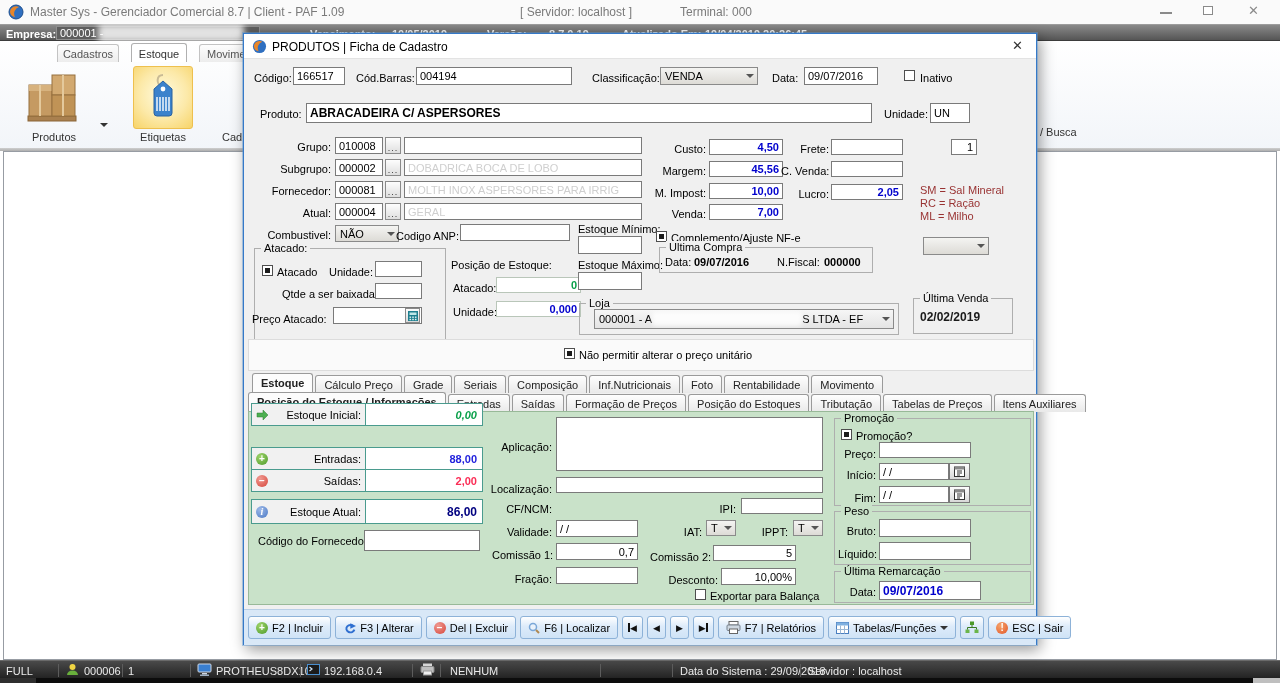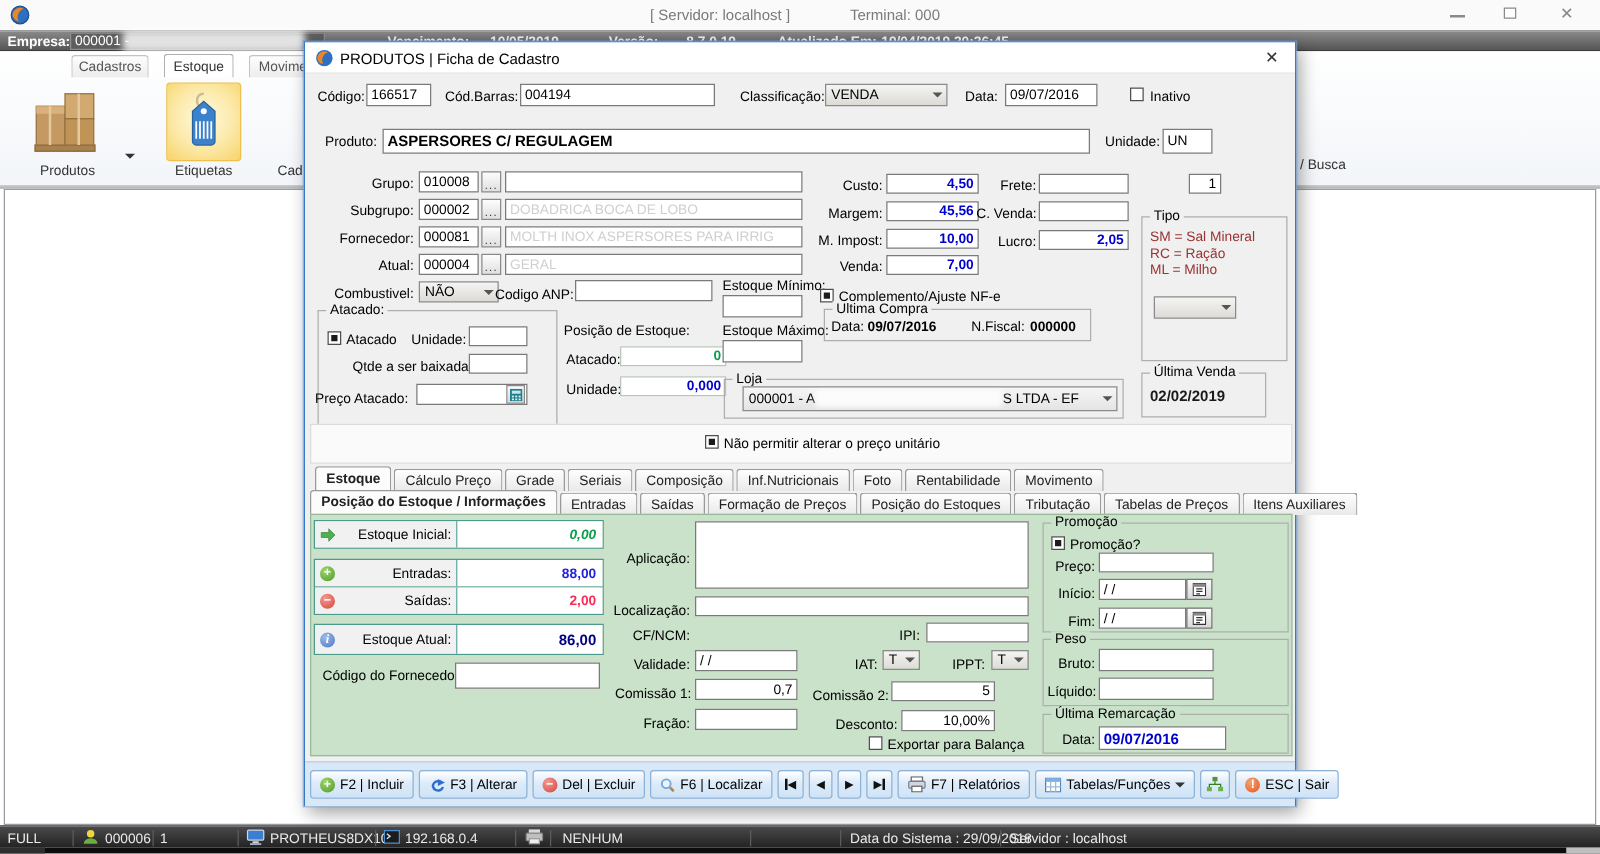--- a/index.html
+++ b/index.html
@@ -43,20 +43,21 @@
 <body>
 
 <div id="screen">
 
   <div class="a" style="left:0;top:0;width:1280px;height:24px;background:#fafafa;">
     <svg class="a" style="left:8px;top:4px" width="16" height="16" viewBox="0 0 16 16">
       <circle cx="8" cy="8" r="7" fill="#2f6fc0"></circle>
         <path d="M2 8 a6 6 0 0 1 9 -5 a 7 7 0 0 0 -4 10 a6 6 0 0 1 -5 -5z" fill="#e8862a"></path>
         <circle cx="8" cy="8" r="7" fill="none" stroke="#1d4e8d"></circle>
     </svg>
+    <span class="a" style="left:30px;top:5px;font-size:12px;color:#7a7a7a;">Master Sys - Gerenciador Comercial 8.7 | Client - PAF 1.09</span>
     <span class="a" style="left:520px;top:5px;font-size:12px;color:#7a7a7a;">[ Servidor: localhost ]</span>
     <span class="a" style="left:680px;top:5px;font-size:12px;color:#7a7a7a;">Terminal: 000</span>
     <span class="a" style="left:1160px;top:12px;width:12px;height:2px;background:#8a8a8a;"></span>
     <span class="a" style="left:1203px;top:6px;width:10px;height:9px;border:1px solid #8a8a8a;background:#fff;"></span>
     <span class="a" style="left:1248px;top:3px;font-size:13px;color:#8a8a8a;">✕</span>
   </div>
 
   <div class="a" style="left:0;top:24px;width:1280px;height:17px;background:linear-gradient(#8a8a8a,#555);border-top:1px solid #9c9c9c;border-bottom:1px solid #3c3c3c;">
     <span class="a" style="left:6px;top:3px;font-size:11px;font-weight:bold;color:#fff;">Empresa:</span>
     <span class="a" style="left:56px;top:1px;width:204px;height:14px;background:#5e5e5e;border:1px solid #8f8f8f;color:#fff;font-size:11px;padding:0 3px;">000001 -</span>
@@ -173,21 +174,21 @@
     <div class="dd" style="left:416px;top:33px;width:98px;height:18px;">
         <span>VENDA</span>
         <span class="chev"></span>
       </div>
     <span class="a l" style="left:528px;top:38px;">Data:</span>
     <div class="fld" style="left:560px;top:33px;width:74px;height:18px;">09/07/2016</div>
     <span class="cb" style="position:absolute;left:660px;top:36px;"></span>
     <span class="a l" style="left:676px;top:38px;">Inativo</span>
 
     <span class="a l" style="left:16px;top:74px;">Produto:</span>
-    <div class="fld" style="left:62px;top:69px;width:566px;height:20px;font-size:12px;font-weight:bold;">ASPERSORES C/ REGULAGEM</div>
+    <div class="fld" style="left:62px;top:69px;width:566px;height:20px;font-size:12px;font-weight:bold;">ABRACADEIRA C/ ASPERSORES</div>
     <span class="a l" style="left:640px;top:74px;">Unidade:</span>
     <div class="fld" style="left:686px;top:69px;width:40px;height:20px;">UN</div>
 
     <span class="a l lr" style="left:0;top:107px;width:87px;">Grupo:</span>
     <div class="fld" style="left:91px;top:103px;width:48px;height:17px;">010008</div>
     <div class="dotbtn" style="left:141px;top:103px;width:16px;height:17px;">...</div>
     <div class="fld" style="left:160px;top:103px;width:238px;height:17px;color:#cfcfcf;"></div>
 
     <span class="a l lr" style="left:0;top:129px;width:87px;">Subgrupo:</span>
     <div class="fld" style="left:91px;top:125px;width:48px;height:17px;">000002</div>
@@ -271,23 +272,20 @@
     <span class="a l lr" style="left:412px;top:174px;width:50px;">Venda:</span>
     <div class="fld vblue" style="left:465px;top:170px;width:74px;height:16px;">7,00</div>
     <span class="a l lr" style="left:545px;top:109px;width:40px;">Frete:</span>
     <div class="fld" style="left:587px;top:105px;width:72px;height:16px;"></div>
     <span class="a l lr" style="left:537px;top:131px;width:48px;">C. Venda:</span>
     <div class="fld" style="left:587px;top:127px;width:72px;height:16px;"></div>
     <span class="a l lr" style="left:545px;top:154px;width:40px;">Lucro:</span>
     <div class="fld vblue" style="left:587px;top:150px;width:72px;height:16px;">2,05</div>
 
     <div class="fld vright" style="left:707px;top:105px;width:26px;height:16px;">1</div>
-    <div class="gb" style="left:669px;top:139px;width:117px;height:116px;">
-        <span class="lg">Tipo</span>
-      </div>
     <span class="a l" style="left:676px;top:150px;color:#993333;">SM = Sal Mineral</span>
     <span class="a l" style="left:676px;top:163px;color:#993333;">RC = Ração</span>
     <span class="a l" style="left:676px;top:176px;color:#993333;">ML = Milho</span>
     <div class="dd" style="left:679px;top:203px;width:66px;height:18px;">
         <span class="chev"></span>
       </div>
 
     <span class="cb on" style="position:absolute;left:412px;top:197px;"></span>
     <span class="a l" style="left:427px;top:198px;">Complemento/Ajuste NF-e</span>
     <div class="gb" style="left:415px;top:213px;width:214px;height:26px;">
@@ -324,21 +322,21 @@
       <span class="tab">Saídas</span>
       <span class="tab">Formação de Preços</span>
       <span class="tab">Posição do Estoques</span>
       <span class="tab">Tributação</span>
       <span class="tab">Tabelas de Preços</span>
       <span class="tab">Itens Auxiliares</span>
     </div>
 
     <div class="a" style="left:4px;top:377px;width:786px;height:194px;background:#c9e2c9;border:1px solid #98b998;"></div>
 
-    <div class="a" style="left:7px;top:382px;width:232px;height:23px;border:1px solid #4a9b8e;display:flex;">
+    <div class="a" style="left:7px;top:369px;width:232px;height:23px;border:1px solid #4a9b8e;display:flex;">
       <div style="width:114px;background:#f1f1f1;border-right:1px solid #4a9b8e;display:flex;align-items:center;padding:0 4px;gap:4px;">
         <svg width="13" height="12" viewBox="0 0 13 12">
             <polygon points="1,4 7,4 7,1 12,6 7,11 7,8 1,8" fill="#4caf50" stroke="#2e7d32" stroke-width="0.5"></polygon>
           </svg>
         <span class="l" style="flex:1;text-align:right;">Estoque Inicial:</span>
       </div>
       <div style="flex:1;background:#fff;display:flex;align-items:center;justify-content:flex-end;padding:0 5px;font-size:11px;font-weight:bold;color:#0aa04a;font-style:italic;">0,00</div>
     </div>
 
     <div class="a" style="left:7px;top:413px;width:232px;height:45px;border:1px solid #4a9b8e;">

